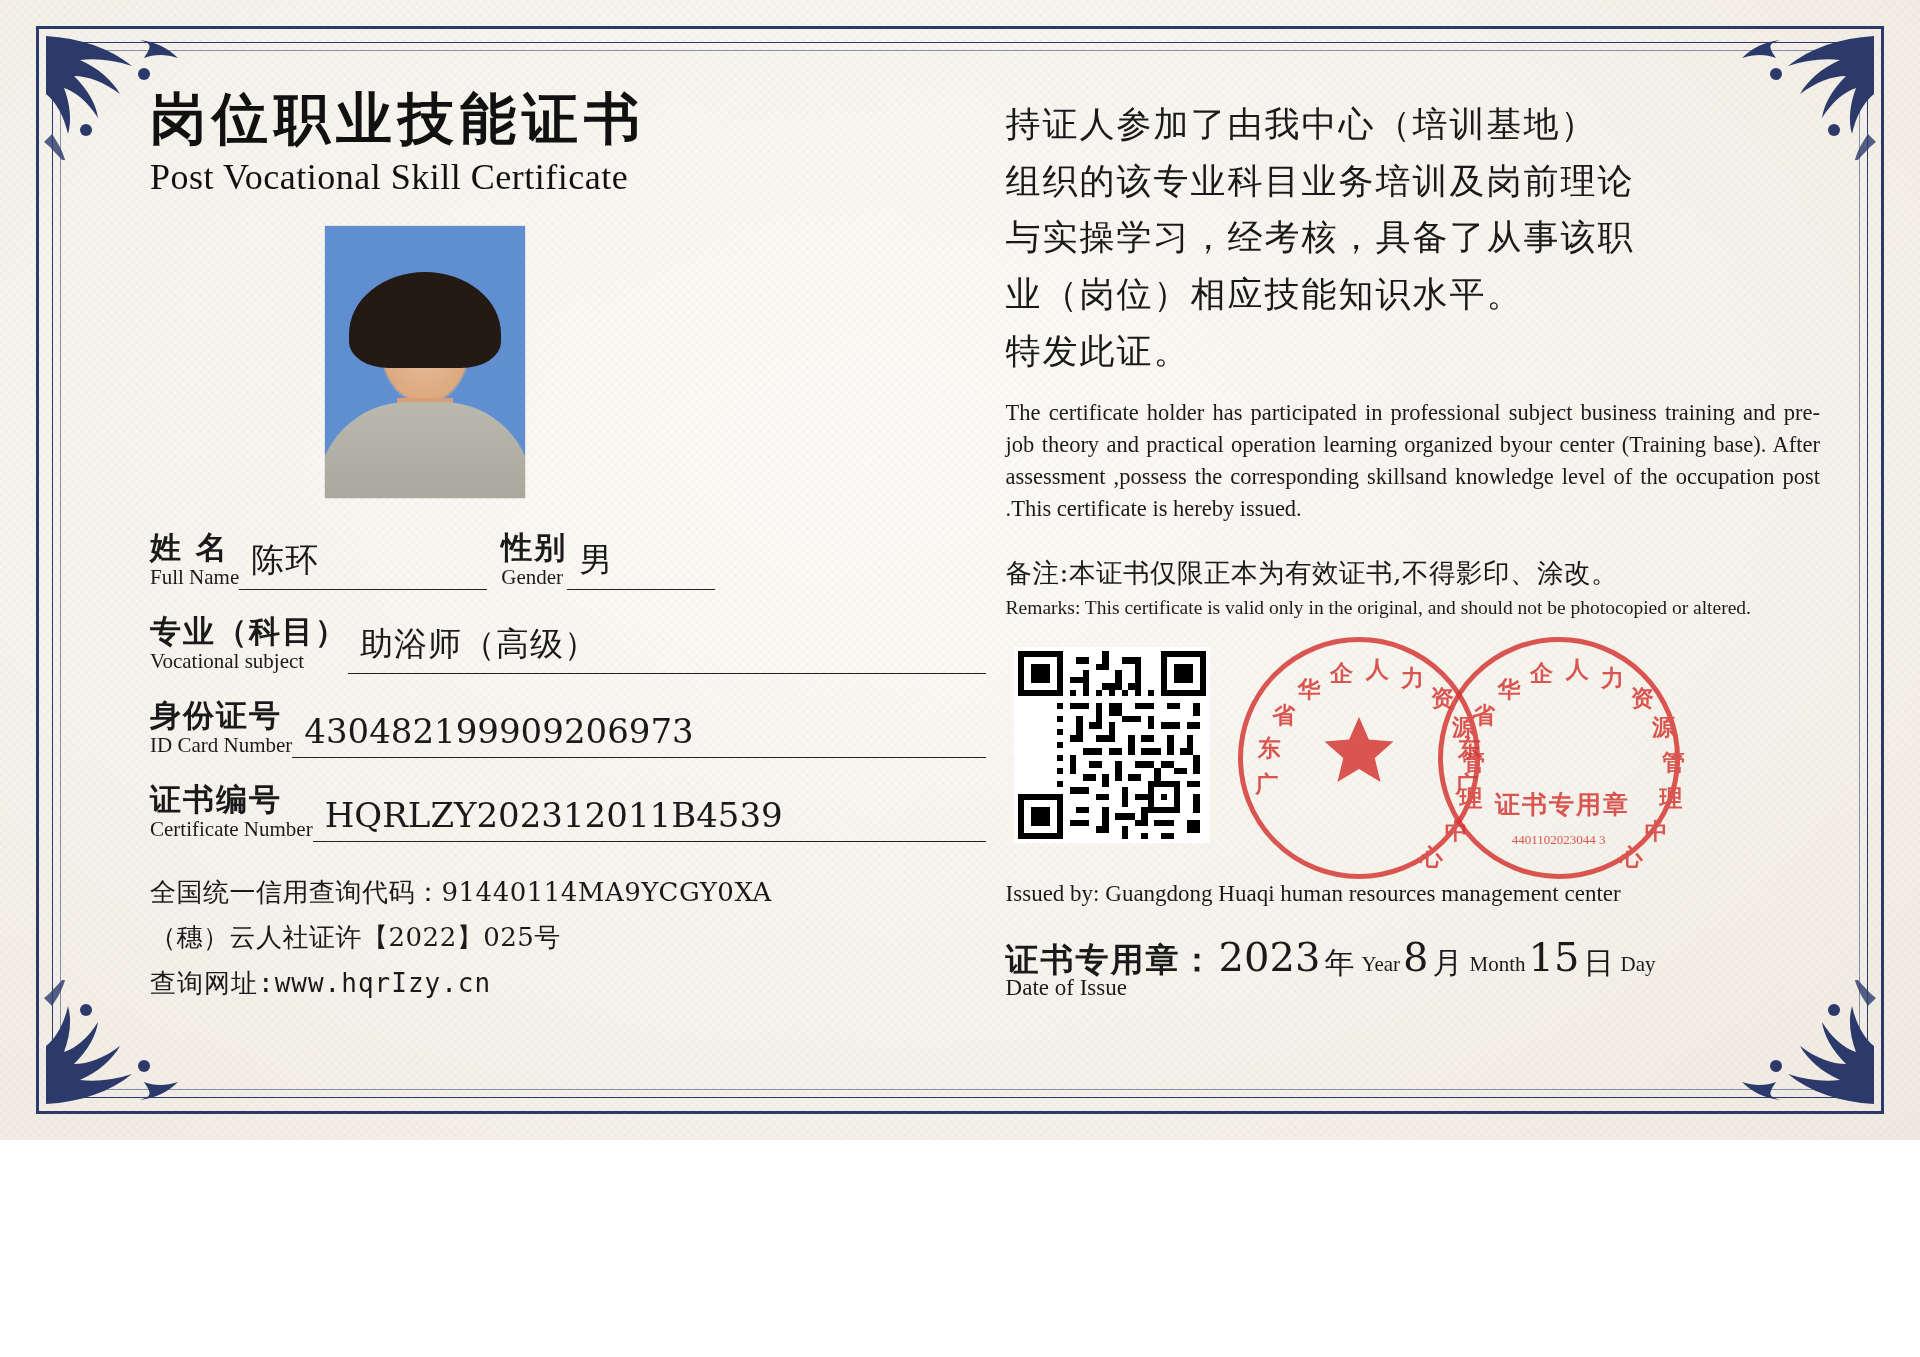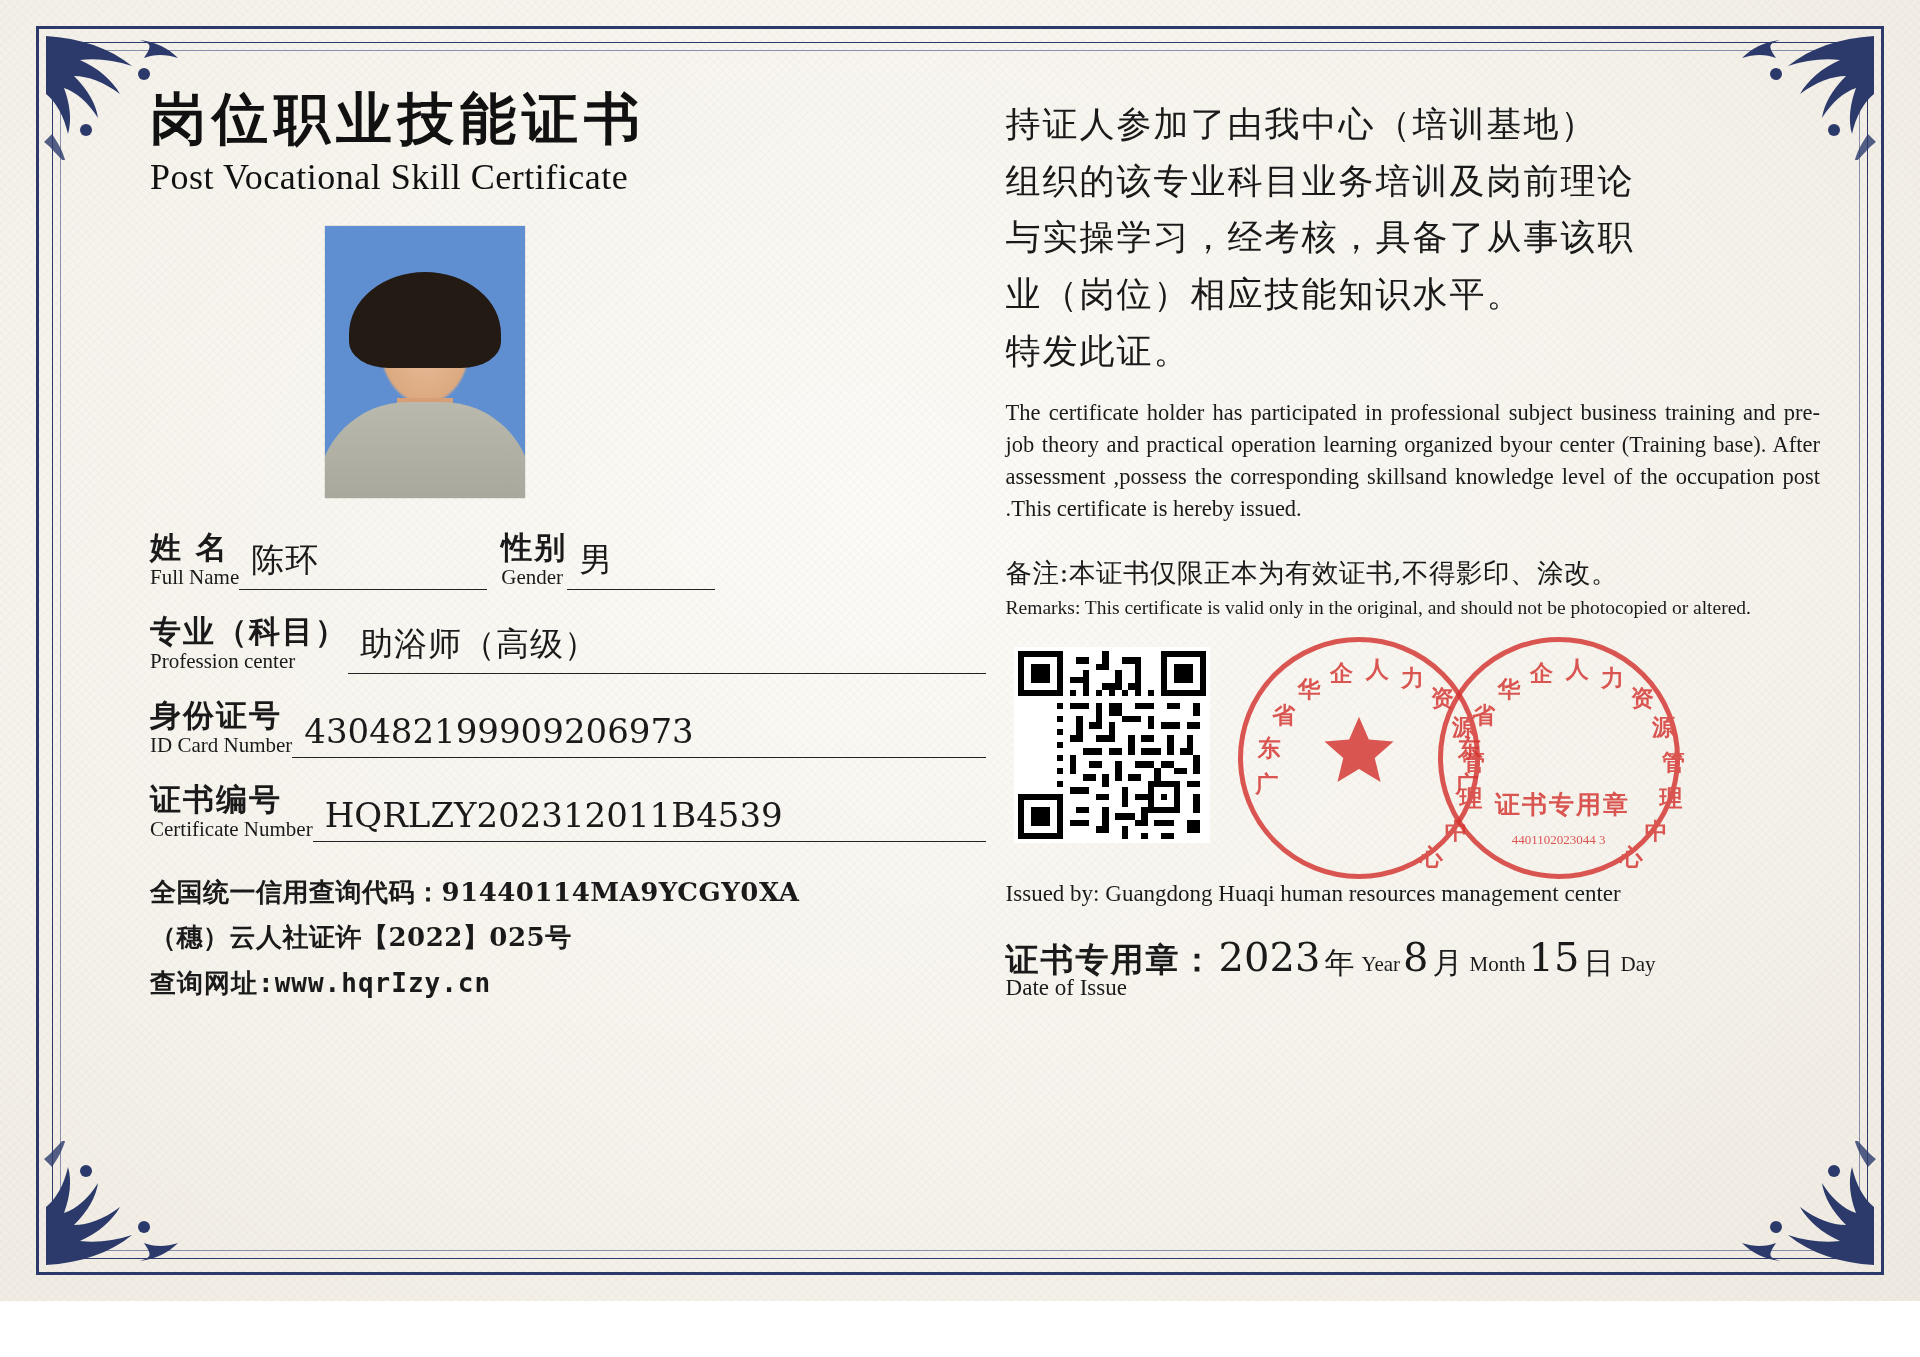--- a/index.html
+++ b/index.html
@@ -9,21 +9,21 @@
   body {
     width: 1920px; height: 1357px;
     font-family: "Liberation Serif", "DejaVu Serif", serif;
     color: #1a1a1a;
     overflow: hidden;
   }
 
   
   #certificate {
     position: relative;
-    width: 1920px; height: 1301px;
+    width: 1920px; height: 1140px;
     background:
       repeating-linear-gradient(45deg, rgba(0,0,0,0.012) 0 2px, rgba(255,255,255,0) 2px 6px),
       repeating-linear-gradient(-45deg, rgba(0,0,0,0.012) 0 2px, rgba(255,255,255,0) 2px 6px),
       radial-gradient(ellipse at 45% 40%, #fdfbf7 0%, #f6f3ec 60%, #efeae1 100%);
     box-sizing: border-box;
   }
 
   
   .frame-outer {
     position: absolute;
@@ -172,21 +172,20 @@
   .val.w-gender { flex: none; width: 130px; }
   .lbl.gender { margin-left: 14px; }
 
   
   .notes {
     margin-top: 28px;
     font-size: 26px;
     line-height: 1.75;
     font-family: "DejaVu Serif","Liberation Serif",serif;
     letter-spacing: 0.5px;
-    font-weight: bold;
   }
   .notes .mono { font-family: "DejaVu Sans Mono","Liberation Mono",monospace; letter-spacing: 1px;}
 
   
   .body-cn {
     font-size: 35px;
     line-height: 1.62;
     letter-spacing: 2px;
     font-family: "DejaVu Serif","Liberation Serif",serif;
     text-align: justify;
@@ -385,21 +384,21 @@
           <div class="lbl gender">
             <span class="cn">性别</span>
             <span class="en">Gender</span>
           </div>
           <div class="val w-gender">男</div>
         </div>
 
         <div class="field-row">
           <div class="lbl">
             <span class="cn">专业（科目）</span>
-            <span class="en">Profession center</span>
+            <span class="en">Vocational subject</span>
           </div>
           <div class="val">助浴师（高级）</div>
         </div>
 
         <div class="field-row">
           <div class="lbl">
             <span class="cn">身份证号</span>
             <span class="en">ID Card Number</span>
           </div>
           <div class="val num">430482199909206973</div>

